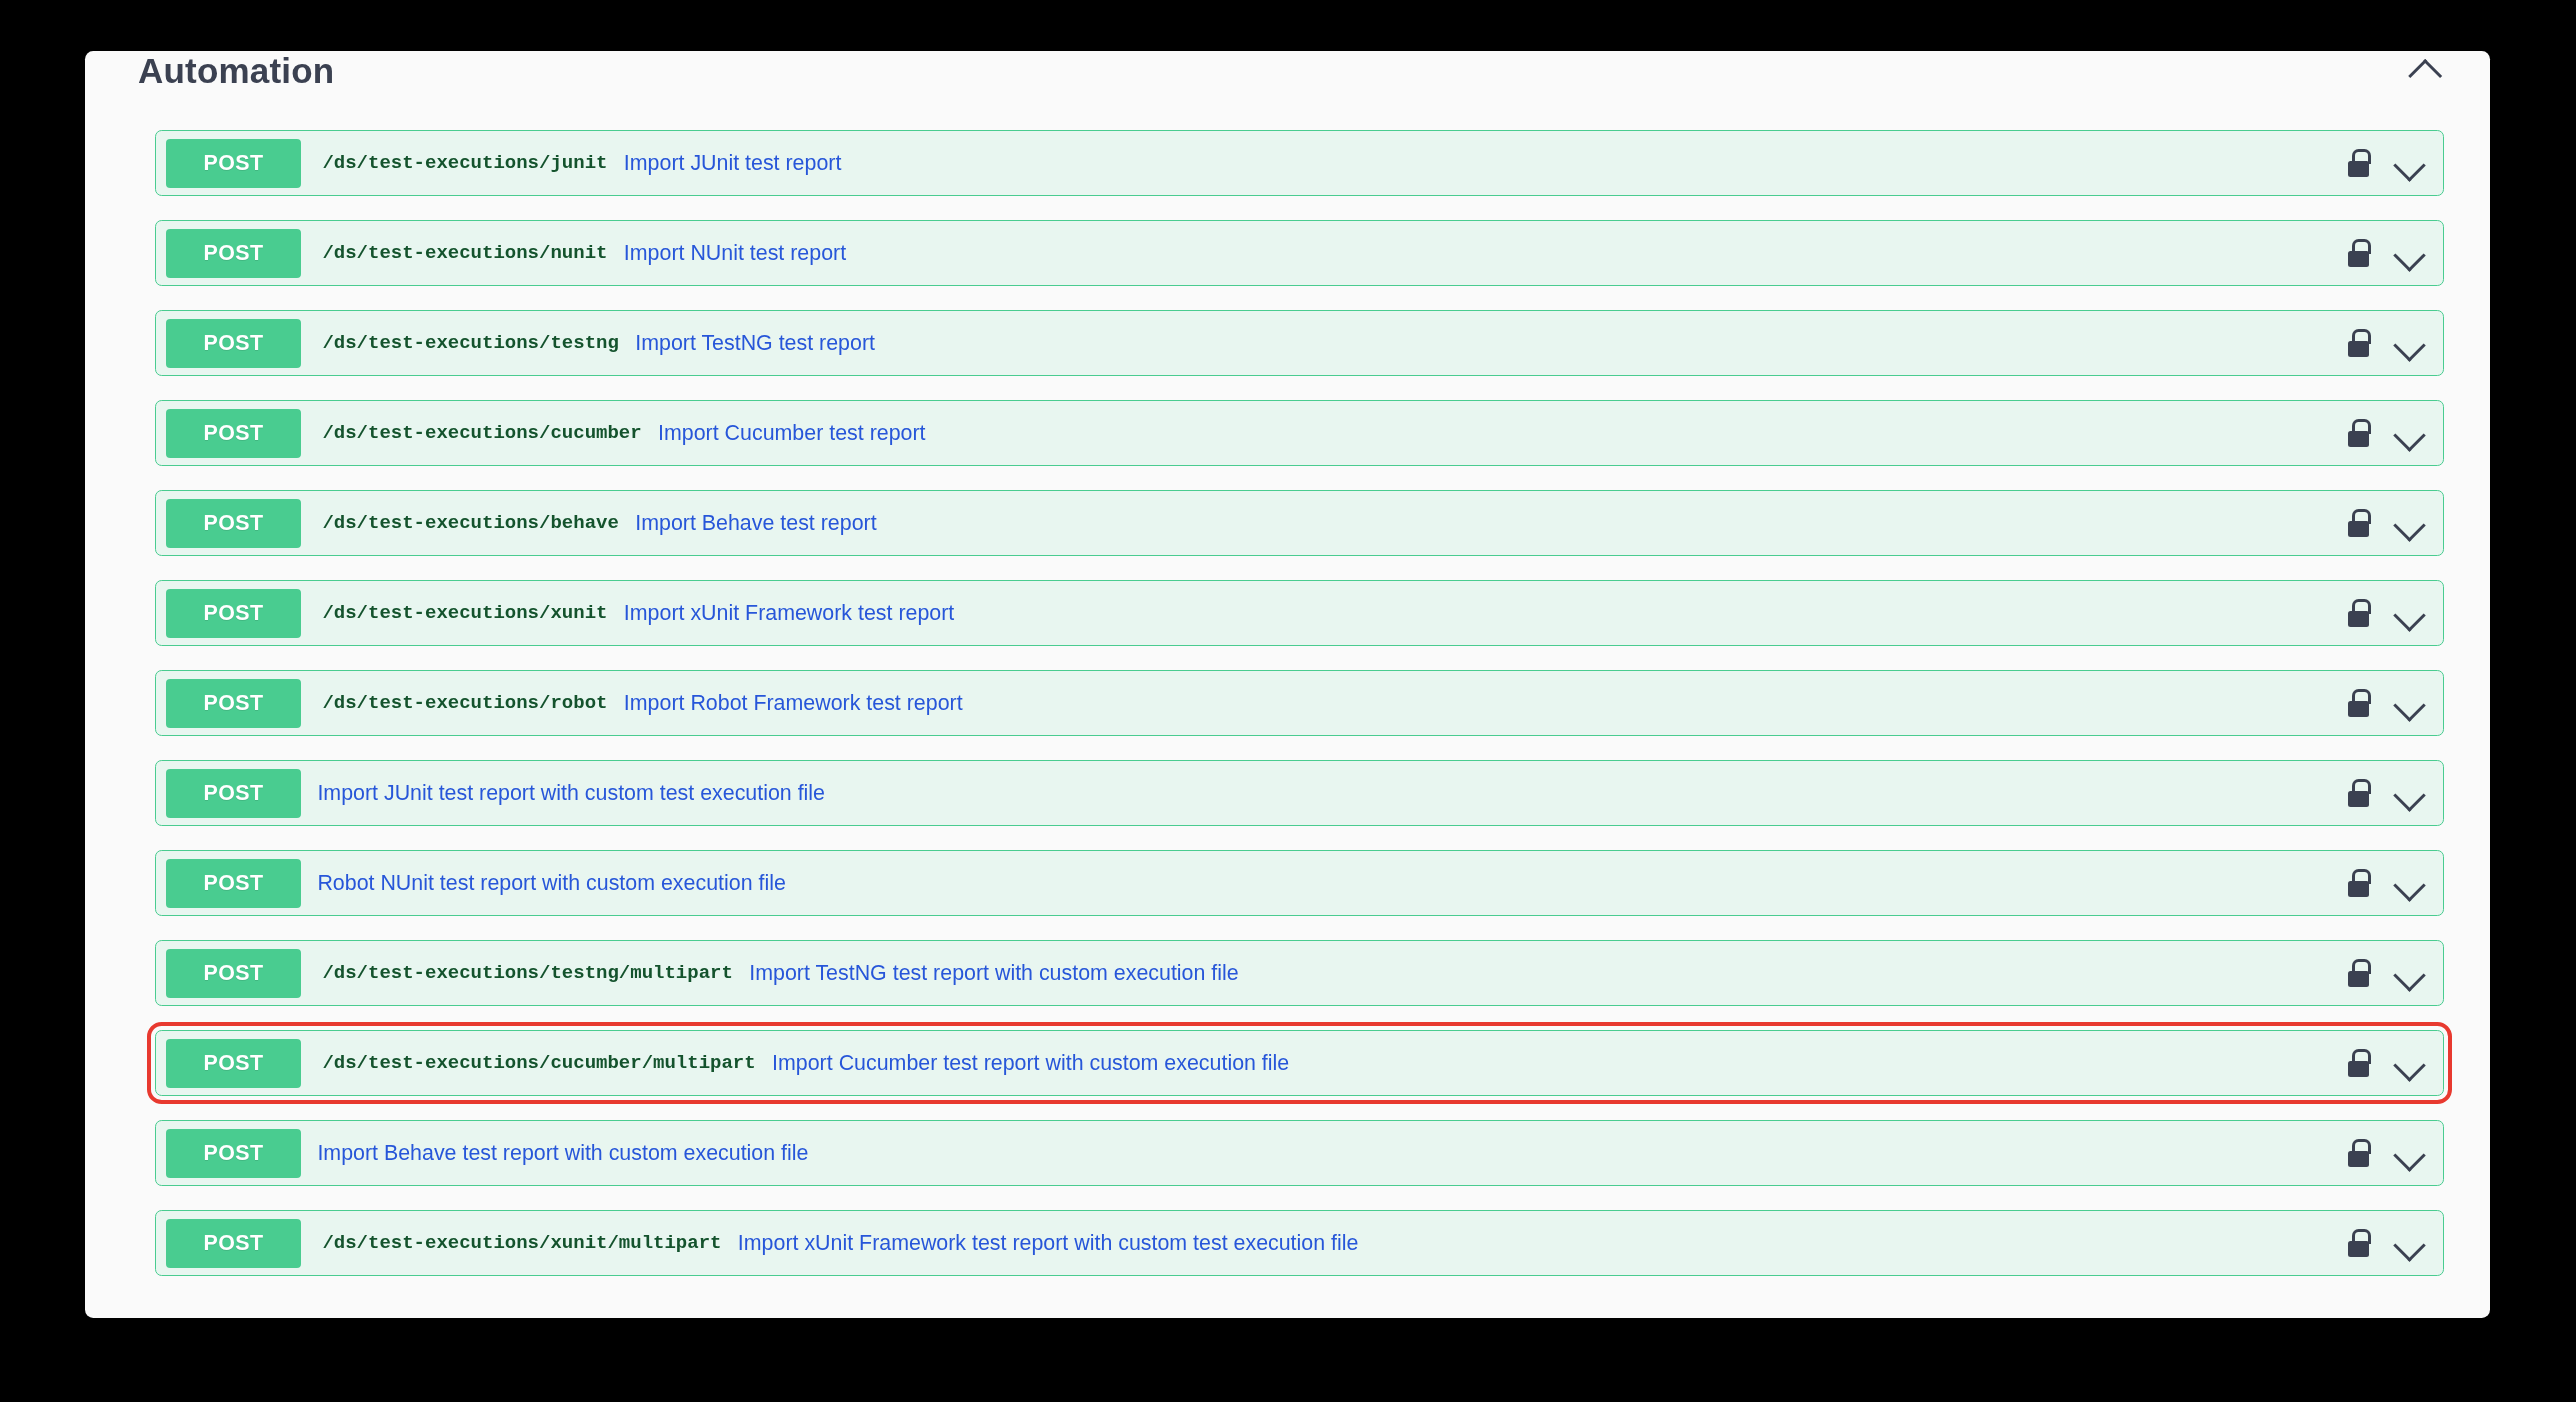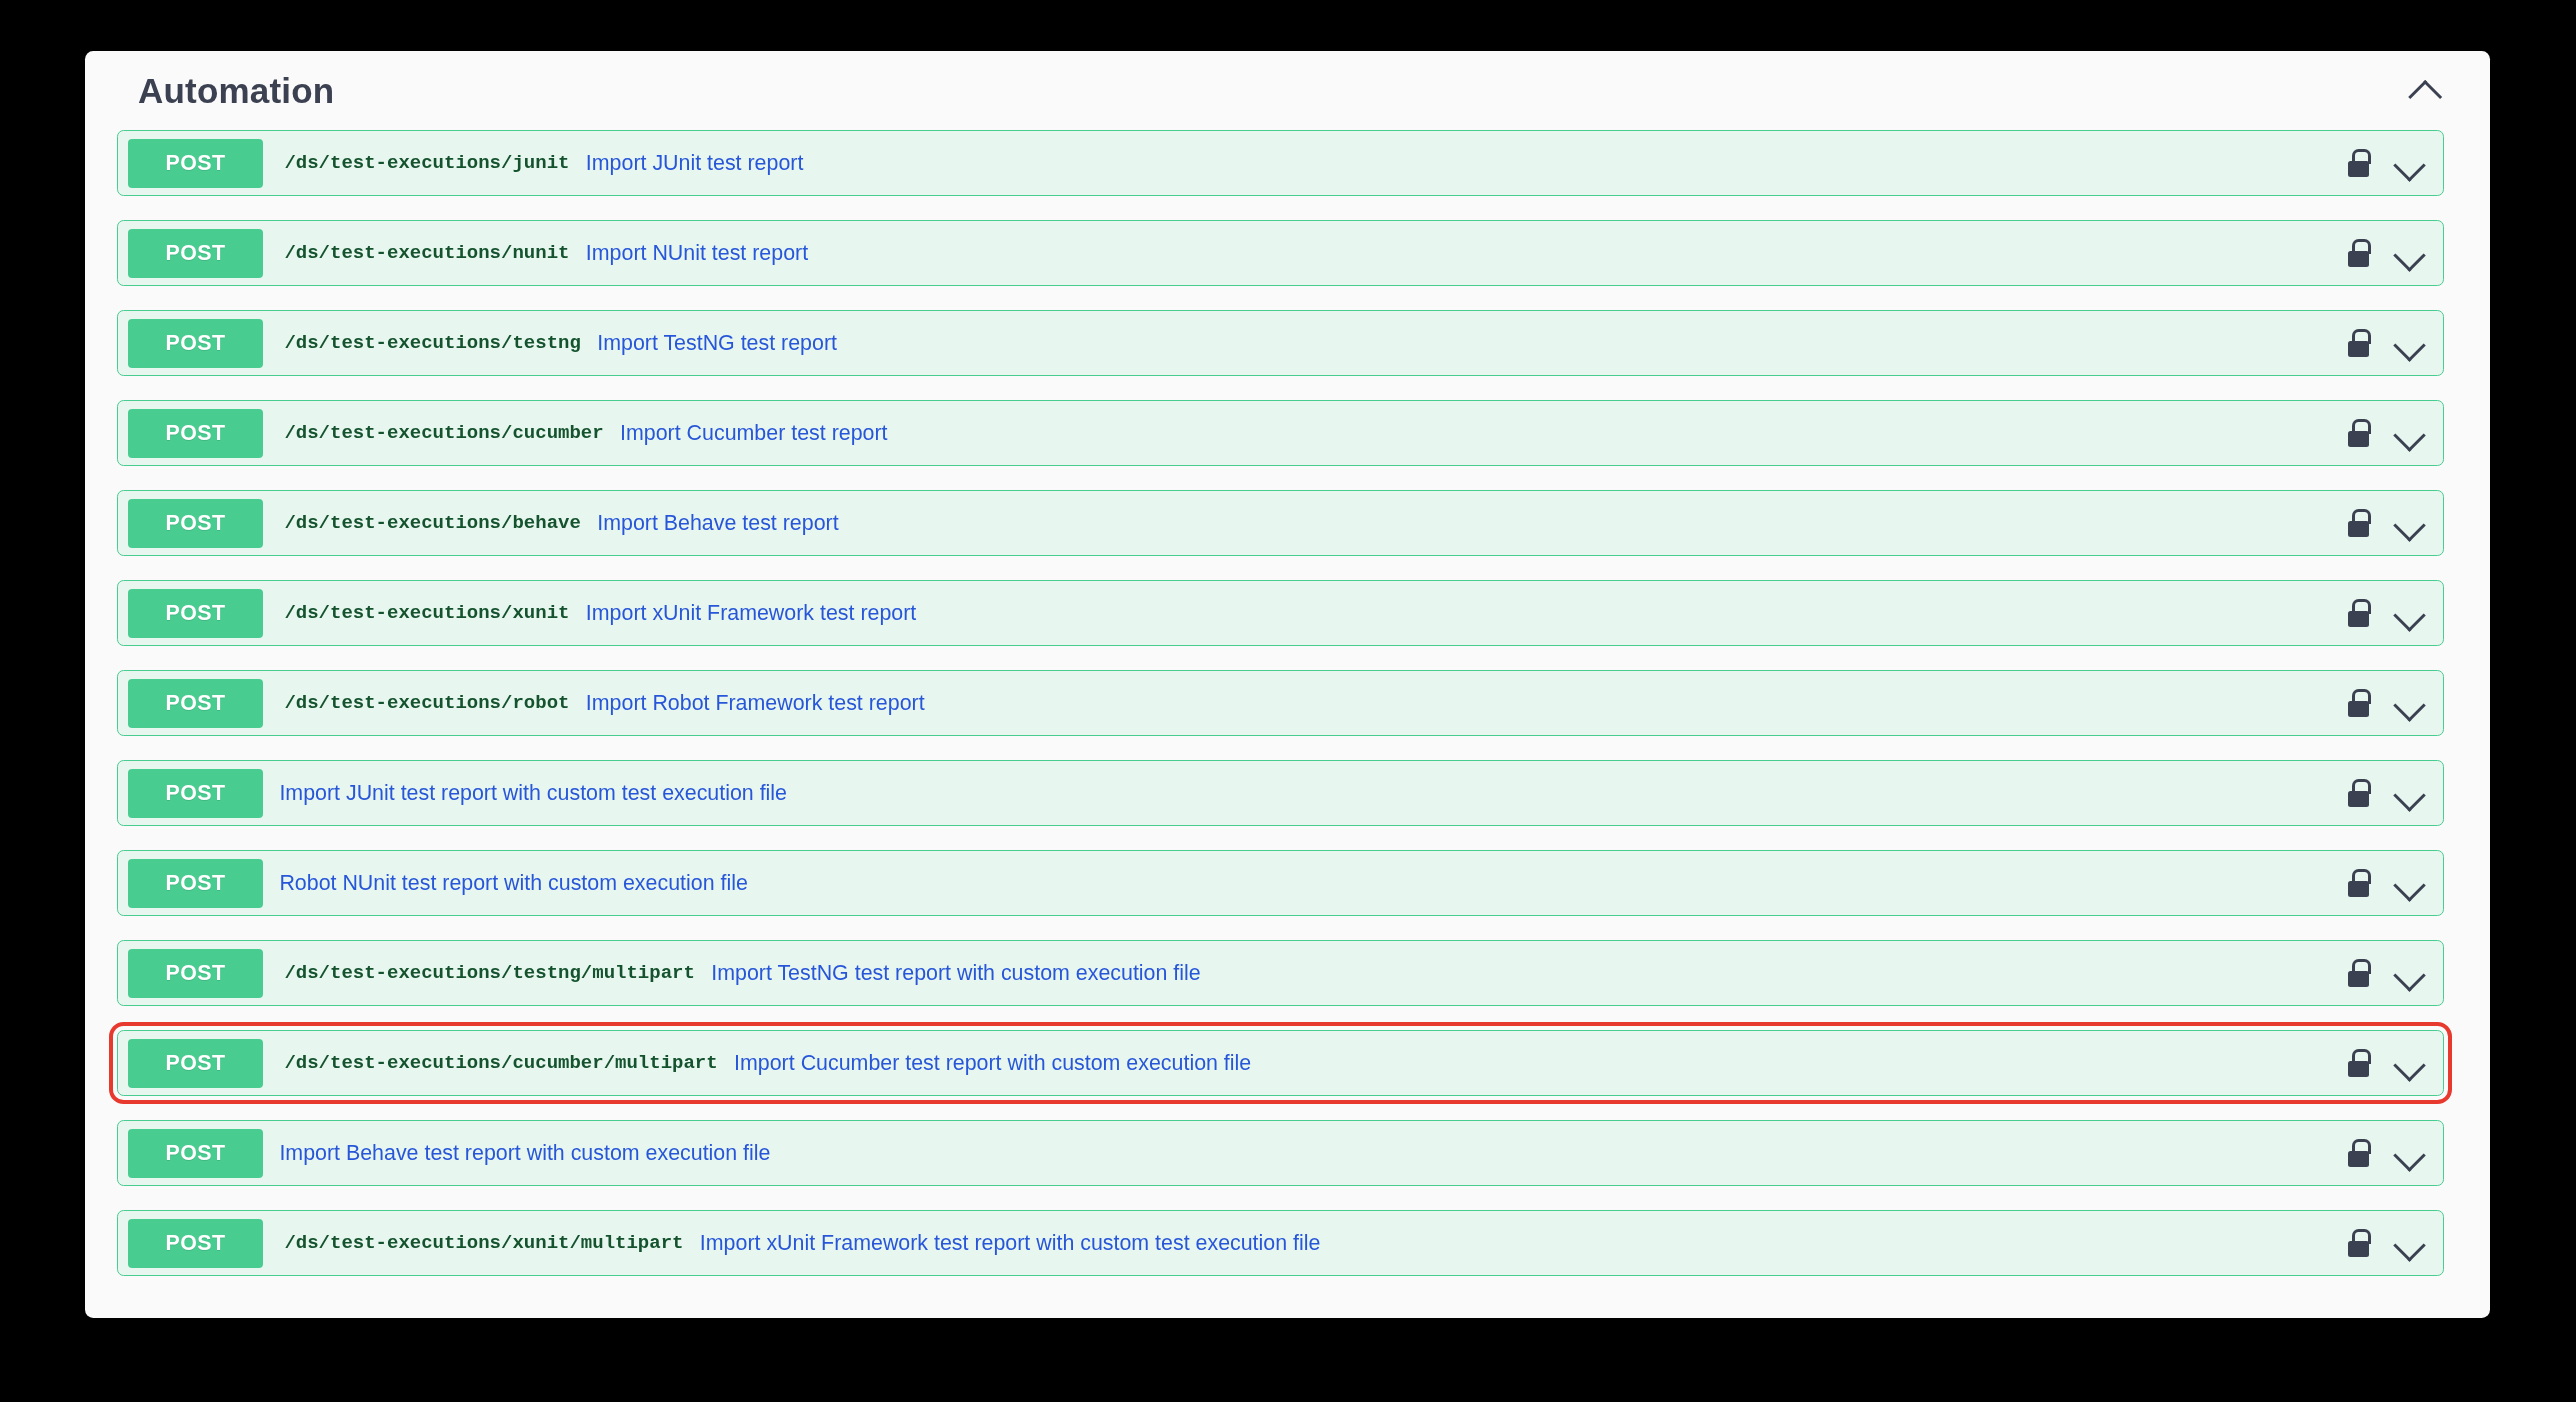--- a/index.html
+++ b/index.html
@@ -27,21 +27,20 @@
     height: 1267px;
     background: #fafafa;
     border-radius: 8.2px;
     box-shadow: 0 1.6px 5px rgba(0,0,0,0.25);
     overflow: hidden;
   }
 
   .panel-header {
     height: 79px;
     display: flex;
-    align-items: center;
     padding: 0 46px 0 53px;
     box-sizing: border-box;
     border-radius: 6px;
   }
 
   .panel-title {
     font-size: 35px;
     font-weight: bold;
     color: #3b4151;
     letter-spacing: 0.2px;
@@ -61,21 +60,21 @@
     left: 6.6px;
     top: 13px;
     width: 21.4px;
     height: 21.4px;
     border-left: 3.3px solid #3b4151;
     border-top: 3.3px solid #3b4151;
     transform: rotate(45deg);
   }
 
   .op-list {
-    padding: 0 46px 0 32px;
+    padding: 0 46px 0 70px;
   }
 
   .op-row {
     position: relative;
     display: flex;
     align-items: center;
     height: 66px;
     margin-bottom: 24px;
     background: #e8f6f0;
     border: 1.6px solid #49cc90;

